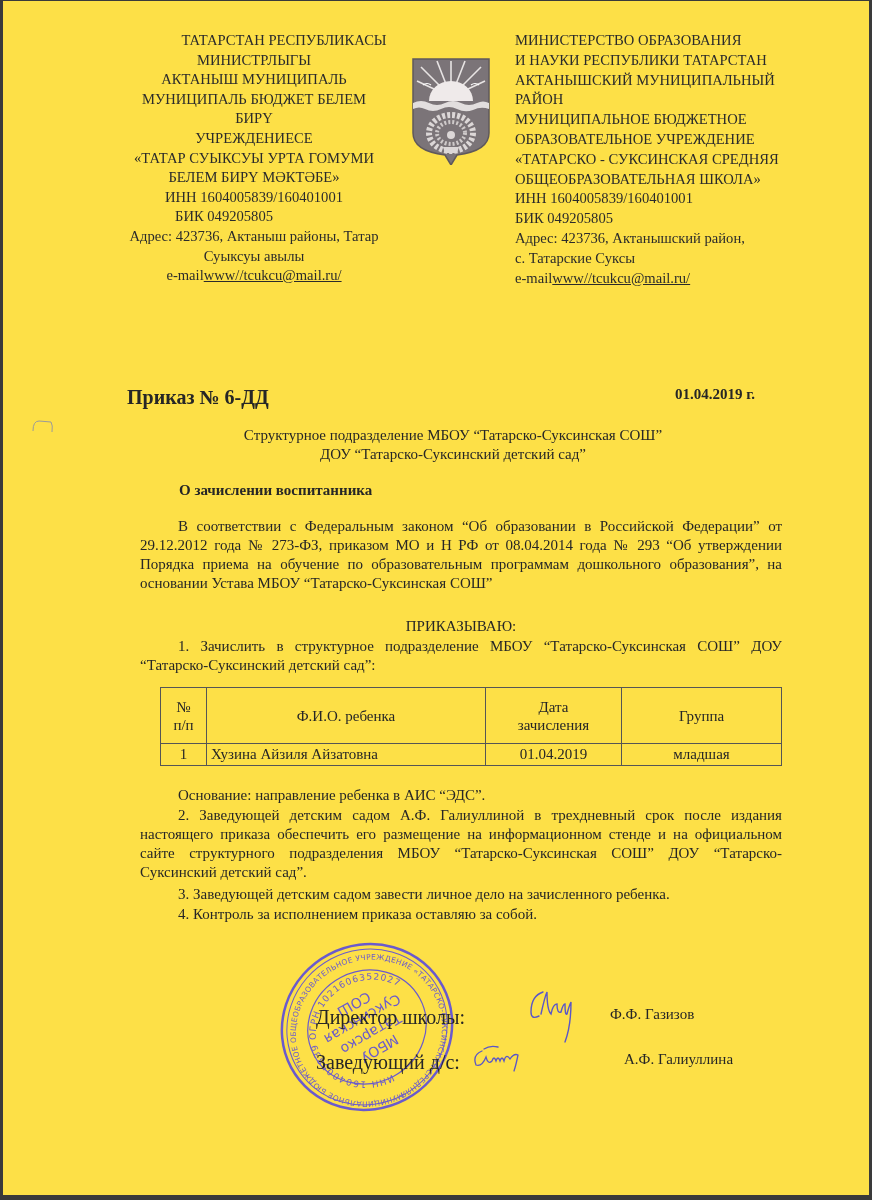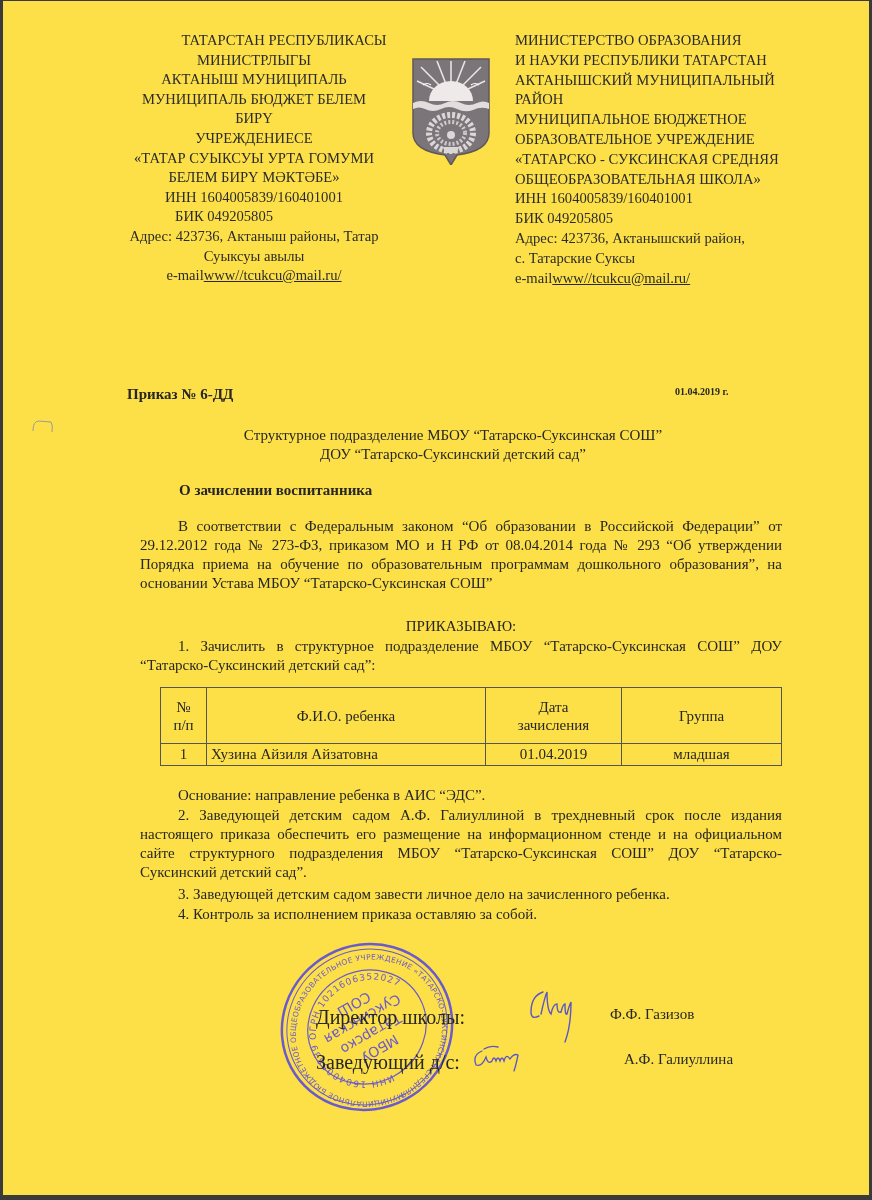--- a/index.html
+++ b/index.html
@@ -62,28 +62,28 @@
       width: 84px;
       height: 110px;
     }
 
     
     .order-no {
       position: absolute;
       left: 124px;
       top: 385px;
       font-weight: bold;
-      font-size: 15px;
+      font-size: 20px;
     }
     .order-date {
       position: absolute;
       left: 672px;
       top: 385px;
       font-weight: bold;
-      font-size: 10px;
+      font-size: 15px;
     }
     .subtitle {
       position: absolute;
       left: 150px;
       top: 425px;
       width: 600px;
       text-align: center;
       font-size: 15px;
       line-height: 19px;
     }

